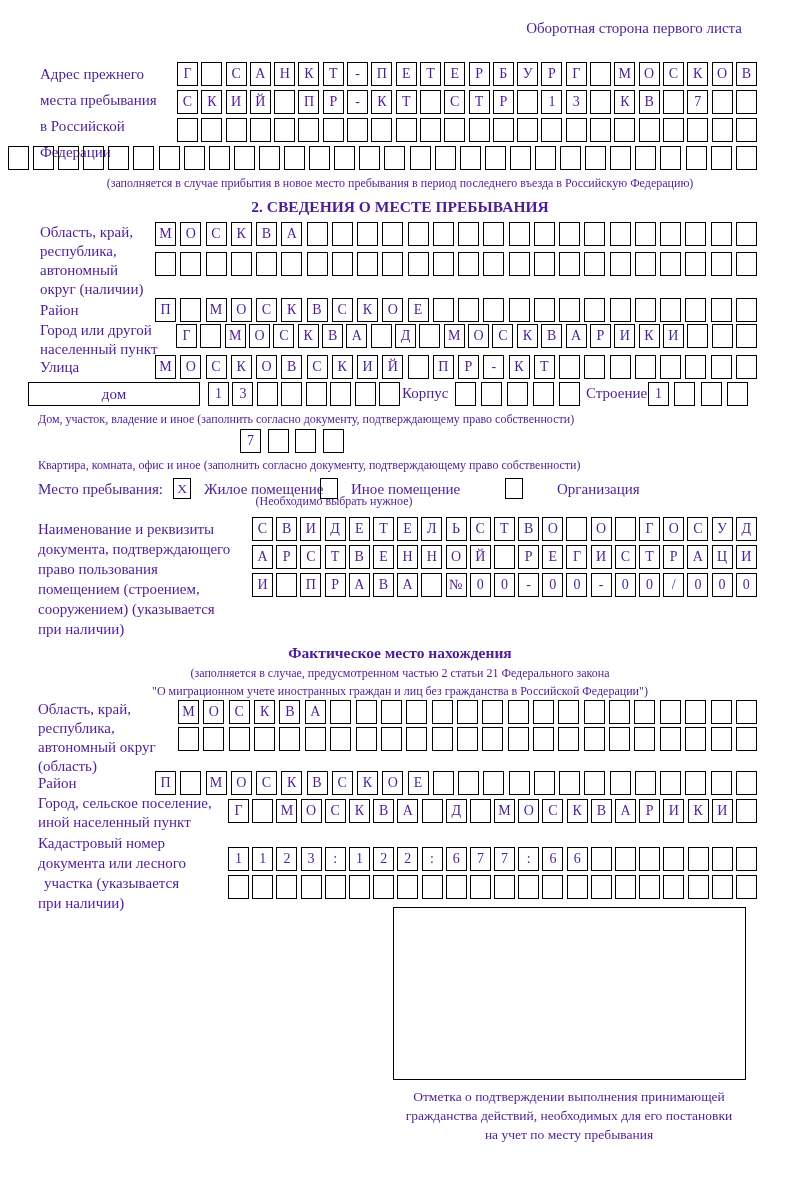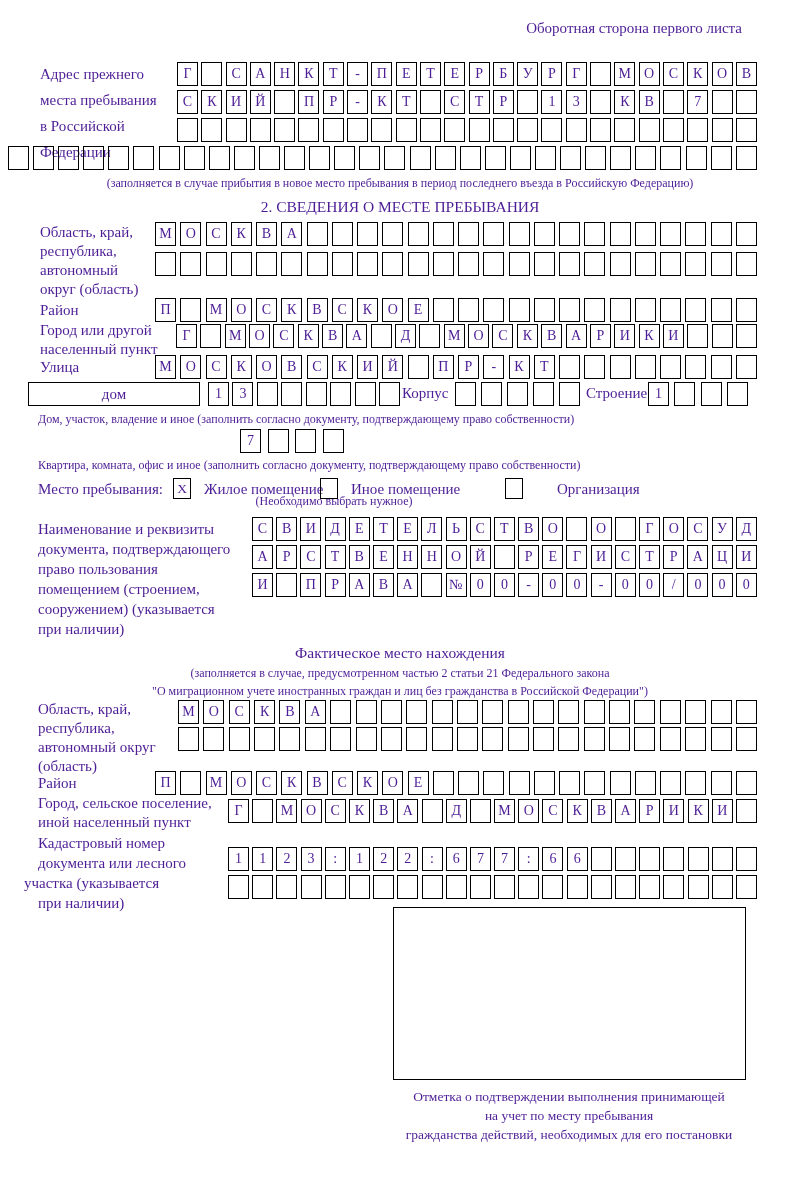--- a/index.html
+++ b/index.html
@@ -1,21 +1,21 @@
 <!DOCTYPE html>
 <html><head>
 <meta charset="utf-8">
 <style>
   html,body{margin:0;padding:0;background:#fff;}
   .page{
     position:relative;width:800px;height:1180px;background:#fff;color:#4c1d95;
     font-family:"Liberation Serif","DejaVu Serif",serif;overflow:hidden;
   }
   .hdr-note{position:absolute;top:20px;right:58px;font-size:15px;white-space:nowrap;}
-  .title{position:absolute;left:0;width:800px;text-align:center;font-weight:normal;font-size:15.5px;}
+  .title{position:absolute;left:0;width:800px;text-align:center;font-weight:bold;font-size:15.5px;}
   .lbl{position:absolute;font-size:15px;white-space:nowrap;}
   .cap{position:absolute;font-size:12px;white-space:nowrap;}
   .cap.center{left:0;width:800px;text-align:center;}
   .row{position:absolute;display:flex;justify-content:space-between;}
   .cell{
     flex:none;box-sizing:content-box;width:19px;height:22px;border:1.5px solid #000;
     display:flex;align-items:center;justify-content:center;
     font-size:14px;line-height:1;
   }
   .wbox{
@@ -152,21 +152,21 @@
       <span class="cell"></span>
     </div>
 
   <div class="cap center" style="top:176px">(заполняется в случае прибытия в новое место пребывания в период последнего въезда в Российскую Федерацию)</div>
 
   <div class="title" style="top:198px">2. СВЕДЕНИЯ О МЕСТЕ ПРЕБЫВАНИЯ</div>
 
   <div class="lbl" style="left:40px;top:224px">Область, край,</div>
   <div class="lbl" style="left:40px;top:243px">республика,</div>
   <div class="lbl" style="left:40px;top:262px">автономный</div>
-  <div class="lbl" style="left:40px;top:281px">округ (область)</div>
+  <div class="lbl" style="left:40px;top:281px">округ (наличии)</div>
   <div class="row" style="left:155px;top:222px;width:602px">
       <span class="cell">М</span>
       <span class="cell">О</span>
       <span class="cell">С</span>
       <span class="cell">К</span>
       <span class="cell">В</span>
       <span class="cell">А</span>
       <span class="cell"></span>
       <span class="cell"></span>
       <span class="cell"></span>
@@ -528,21 +528,21 @@
       <span class="cell">А</span>
       <span class="cell">Р</span>
       <span class="cell">И</span>
       <span class="cell">К</span>
       <span class="cell">И</span>
       <span class="cell"></span>
     </div>
 
   <div class="lbl" style="left:38px;top:835px">Кадастровый номер</div>
   <div class="lbl" style="left:38px;top:855px">документа или лесного</div>
-  <div class="lbl" style="left:24px;top:875px">участка (указывается</div>
+  <div class="lbl" style="left:44px;top:875px">участка (указывается</div>
   <div class="lbl" style="left:38px;top:895px">при наличии)</div>
   <div class="row" style="left:228px;top:847px;width:529px">
       <span class="cell">1</span>
       <span class="cell">1</span>
       <span class="cell">2</span>
       <span class="cell">3</span>
       <span class="cell">:</span>
       <span class="cell">1</span>
       <span class="cell">2</span>
       <span class="cell">2</span>
@@ -582,17 +582,17 @@
       <span class="cell"></span>
       <span class="cell"></span>
       <span class="cell"></span>
       <span class="cell"></span>
       <span class="cell"></span>
     </div>
 
   <div class="stamp" style="left:393px;top:907px;width:351px;height:171px"></div>
   <div class="stamp-cap" style="left:378px;top:1087px;width:382px">
     <div>Отметка о подтверждении выполнения принимающей</div>
+    <div>гражданства действий, необходимых для его постановки</div>
     <div>на учет по месту пребывания</div>
-    <div>гражданства действий, необходимых для его постановки</div>
   </div>
 
 </div>
 
 </body></html>

